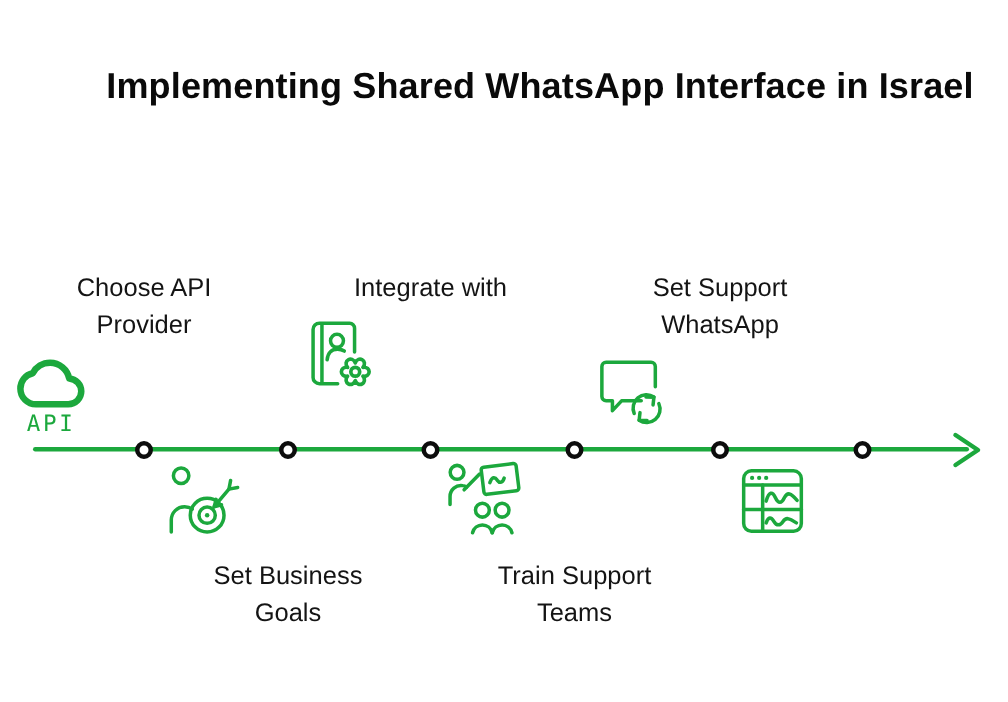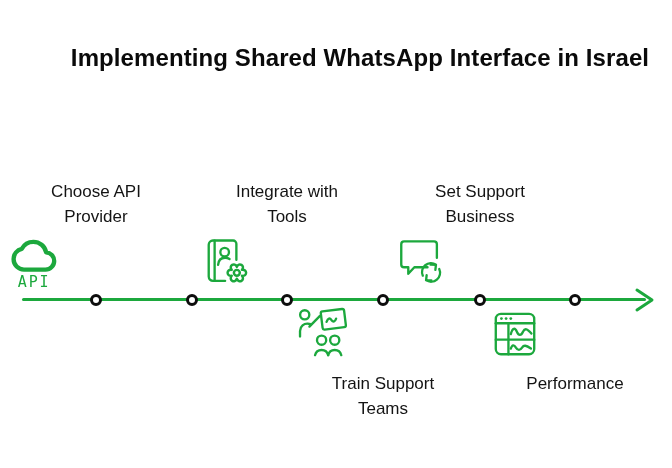--- a/index.html
+++ b/index.html
@@ -67,48 +67,63 @@
       <g transform="translate(7,2) scale(1.85)">
         <path class="st" stroke-width="1.4" d="M19.35 10.04A7.49 7.49 0 0 0 12 4C9.11 4 6.6 5.64 5.35 8.04A5.99 5.99 0 0 0 0.6 14c0 3.31 2.69 6 6 6h12.4c2.76 0 5-2.24 5-5 0-2.64-2.05-4.78-4.65-4.96z"></path>
       </g>
       <text x="30" y="58" text-anchor="middle" font-family="DejaVu Sans Mono, monospace" font-size="16" letter-spacing="2" fill="#1CA83D">API</text>
     </svg>
   </div>
 
   <div class="step above" style="left:197px">
     <div class="lbl">
       <span>Integrate with</span>
-      <span>Tools</span>
     </div>
     <svg class="ic" viewBox="0 0 64 64">
       <path class="st" d="M30 51 H17 A4.5 4.5 0 0 1 12.5 46.5 V12.5 A4.5 4.5 0 0 1 17 8 h21.5 A3.5 3.5 0 0 1 42 11.5 V28.5"></path>
       <path class="st" d="M18.8 8.3 V50.7"></path>
       <circle class="st" cx="29.5" cy="20.5" r="4.6"></circle>
       <path class="st" d="M22.5 34 c0.4-5 3.4-7.6 7.4-7.6 c1.8 0 3.4 0.5 4.8 1.4"></path>
       <g transform="translate(42.5,42.5) scale(1.05)">
         <path class="st" stroke-width="2.4" d="M5.2 -3 C10.8 -3.9 10.8 3.9 5.2 3 C8.8 7.4 2 11.3 0 6 C-2 11.3 -8.8 7.4 -5.2 3 C-10.8 3.9 -10.8 -3.9 -5.2 -3 C-8.8 -7.4 -2 -11.3 0 -6 C2 -11.3 8.8 -7.4 5.2 -3 Z"></path>
         <circle class="st" stroke-width="2.4" cx="0" cy="0" r="3"></circle>
       </g>
     </svg>
   </div>
 
   <div class="step above" style="left:390px">
     <div class="lbl">
       <span>Set Support</span>
-      <span>Business</span>
+      <span>WhatsApp</span>
     </div>
     <svg class="ic" viewBox="0 0 64 64">
       <path class="st" d="M40 36.5 H26 L19.5 43.5 V36.5 H15 A3 3 0 0 1 12 33.5 V12 A3 3 0 0 1 15 9 h32 A3 3 0 0 1 50 12 V26.5"></path>
       <path class="st" d="M35 45.5 A9.5 9.5 0 0 1 49 33.8"></path>
       <path class="st" d="M49 34 l-5.6 -0.2 M49 34 l-0.6 5.4"></path>
       <path class="st" d="M52.5 38.5 A9.5 9.5 0 0 1 38.5 50.3"></path>
       <path class="st" d="M38.5 50.3 l5.6 0.2 M38.5 50.3 l0.6 -5.4"></path>
     </svg>
   </div>
 
+  <div class="step below" style="left:102px">
+    <svg class="ic" viewBox="0 0 64 64">
+      <circle class="st" cx="20" cy="13" r="5.5"></circle>
+      <path class="st" d="M13 53 v-8.5 a9.5 9.5 0 0 1 9.5 -9.5 c2 0 3.9 0.6 5.4 1.7"></path>
+      <circle class="st" cx="38.5" cy="41" r="12"></circle>
+      <circle class="st" cx="38.5" cy="41" r="5.8"></circle>
+      <circle class="fl" cx="38.5" cy="41" r="1.6"></circle>
+      <path class="st" d="M43.5 35 L54 22.5"></path>
+      <path class="st" d="M43.5 35 l1.4 -5.2 M43.5 35 l5.2 -1.4"></path>
+      <path class="st" d="M54 22.5 l1.2 -6.2 M54 22.5 l6.2 -1.2"></path>
+    </svg>
+    <div class="lbl">
+      <span>Set Business</span>
+      <span>Goals</span>
+    </div>
+  </div>
 
   <div class="step below" style="left:293px">
     <svg class="ic" viewBox="0 0 64 64">
       <g transform="rotate(-7 43 15)">
         <rect class="st" x="30.5" y="5.5" width="25" height="19.5" rx="2"></rect>
         <path class="st" d="M35.5 17 c2 -4 4 -4 5.5 -1 c1.5 2.6 3.5 2.1 5 -1"></path>
       </g>
       <circle class="st" cx="12.5" cy="10.5" r="4.9"></circle>
       <path class="st" d="M7.5 33.5 v-5.8 a7.8 7.8 0 0 1 9 -7.7 c1 0.1 2 0.5 2.8 1"></path>
       <path class="st" d="M17.5 23 L28.5 11.8"></path>
@@ -129,17 +144,16 @@
       <path class="st" d="M11.5 19.5 H52.5"></path>
       <circle class="fl" cx="17.5" cy="14.5" r="1.5"></circle>
       <circle class="fl" cx="22.5" cy="14.5" r="1.5"></circle>
       <circle class="fl" cx="27.5" cy="14.5" r="1.5"></circle>
       <path class="st" d="M25 19.5 V52.5"></path>
       <path class="st" d="M11.5 37 H52.5"></path>
       <path class="st" d="M27.5 31 C29.5 24 32 24 34 28.5 C36 33 38.5 33 40.5 28.5 C42.5 24.5 45 25 49.5 30.5"></path>
       <path class="st" d="M27.5 46.5 C29 42 31 42 33 45.5 C35 48.8 37.5 48.6 39.5 45.5 C41.5 42.5 43.5 42.8 49 46.5"></path>
     </svg>
     <div class="lbl">
-      <span>Performance</span>
     </div>
   </div>
 
 </div>
 
 </body></html>

